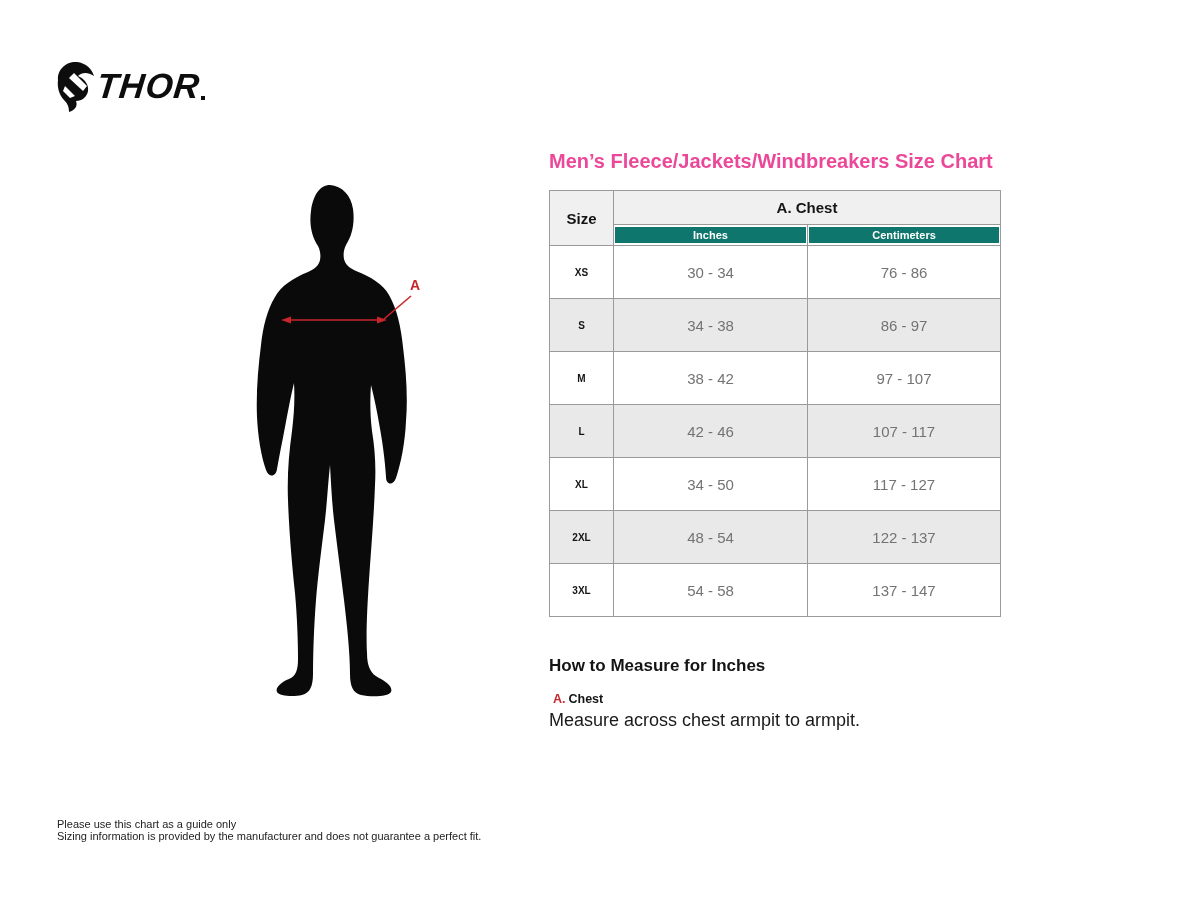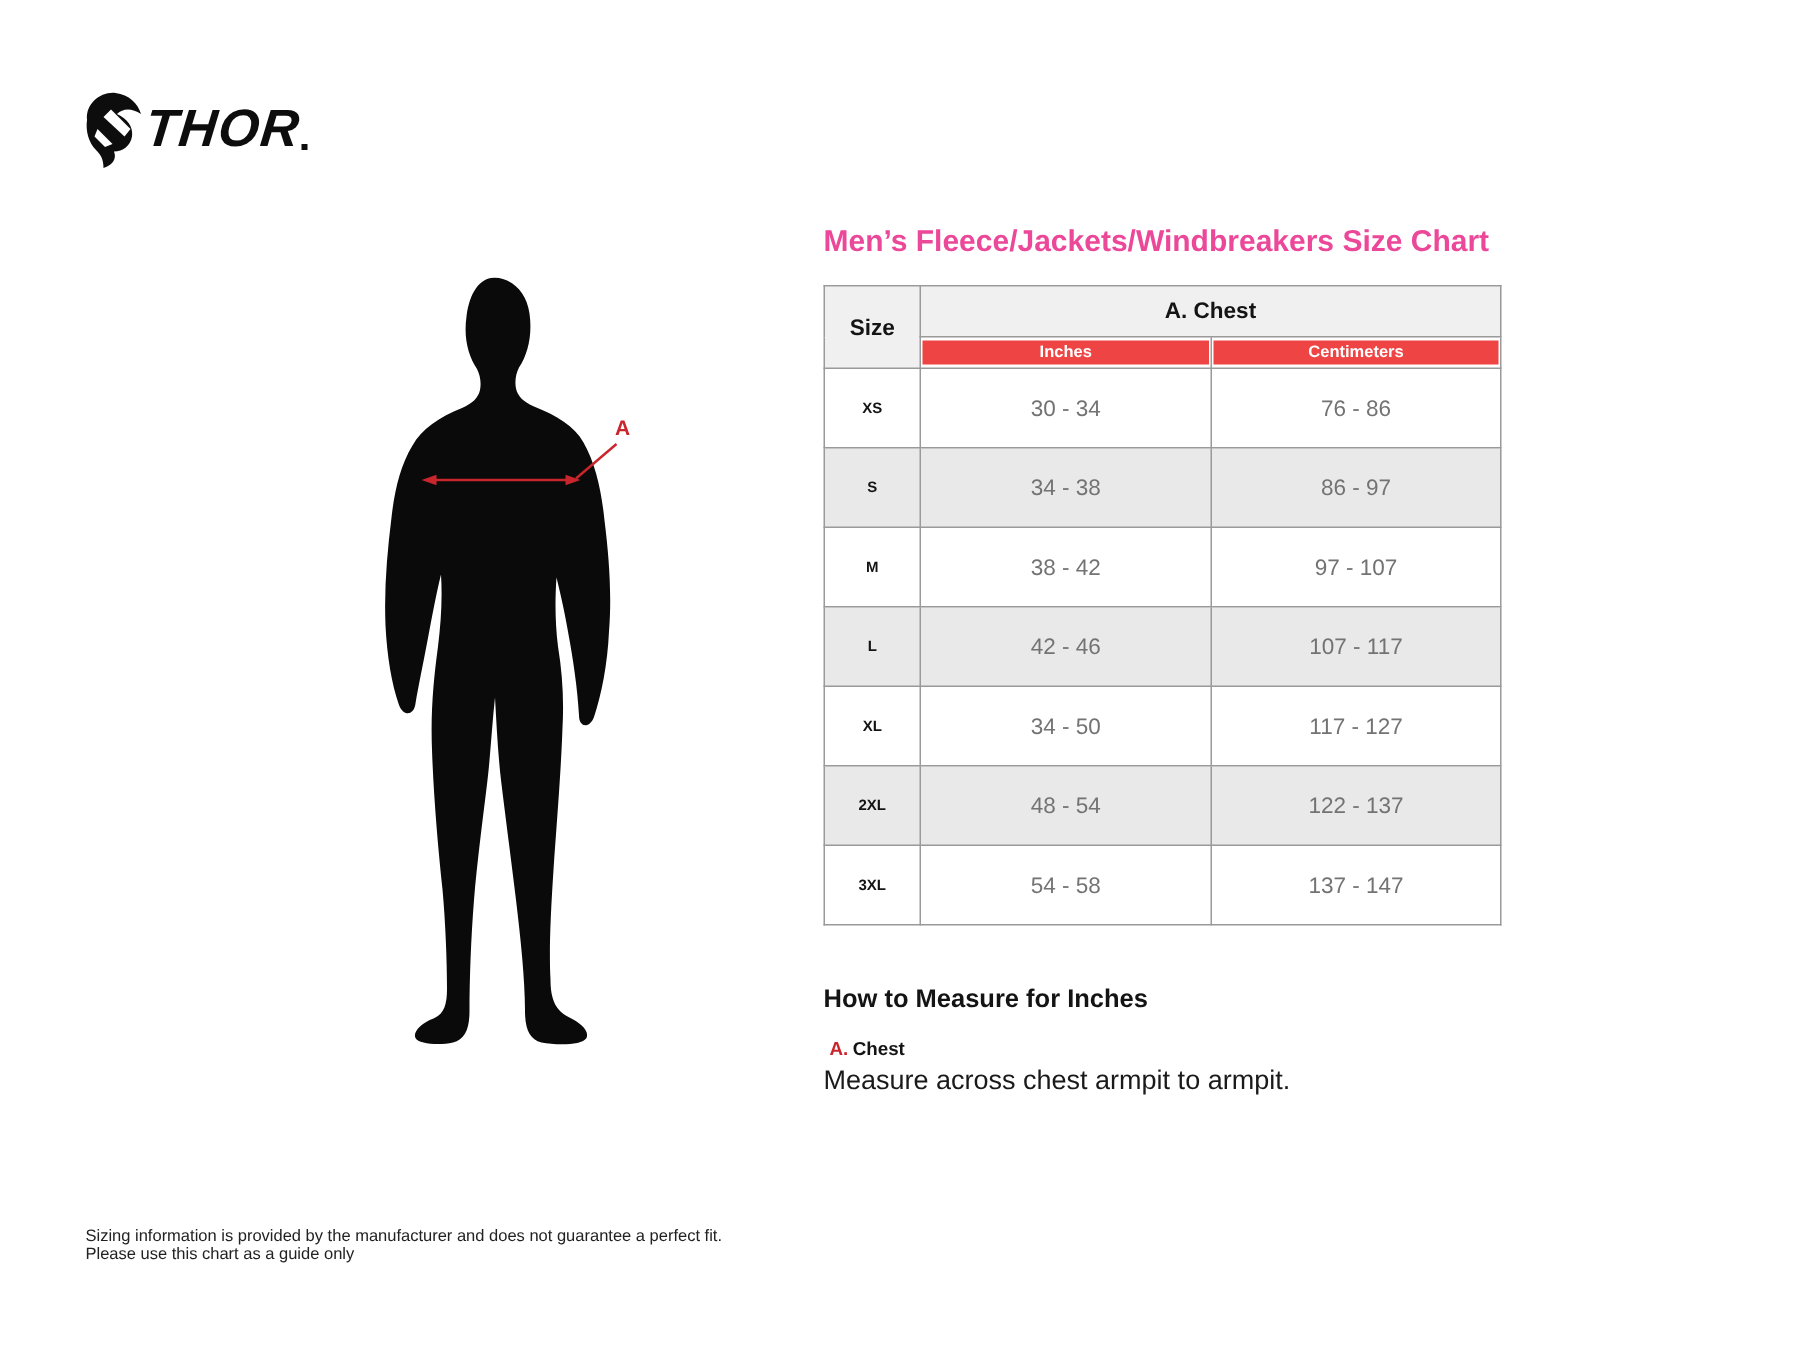--- a/index.html
+++ b/index.html
@@ -86,21 +86,21 @@
   .col-size { width: 64px; }
   .col-in   { width: 194px; }
   .col-cm   { width: 193px; }
   tr.head-row { height: 34px; }
   tr.head-row th { background: #f0f0f0; font-weight: bold; font-size: 15px; color: #141414; }
   tr.band-row { height: 20px; }
   tr.band-row td { background: #ffffff; border-top: 1px solid #9a9a9a; }
   .band-fill {
     height: 16px;
     margin: 2px 1px;
-    background: #ef4444;
+    background: #0f766e;
     color: #ffffff;
     font-weight: bold;
     font-size: 11px;
     display: flex;
     align-items: center;
     justify-content: center;
   }
   tr.data-row { height: 53px; background: #ffffff; }
   tr.data-row.alt { background: #e9e9e9; }
   tr.data-row th { font-weight: bold; font-size: 10px; background: inherit; color: #141414; }
@@ -260,17 +260,17 @@
     <h2 class="measure-title">How to Measure for Inches</h2>
     <div class="measure-item">
       <div class="measure-item-head">
         <span class="red">A.</span><span>Chest</span>
       </div>
       <p class="measure-desc">Measure across chest armpit to armpit.</p>
     </div>
   </section>
 
   <footer class="disclaimer">
+    <div>Please use this chart as a guide only</div>
     <div>Sizing information is provided by the manufacturer and does not guarantee a perfect fit.</div>
-    <div>Please use this chart as a guide only</div>
   </footer>
 
 </div>
 
 </body></html>

